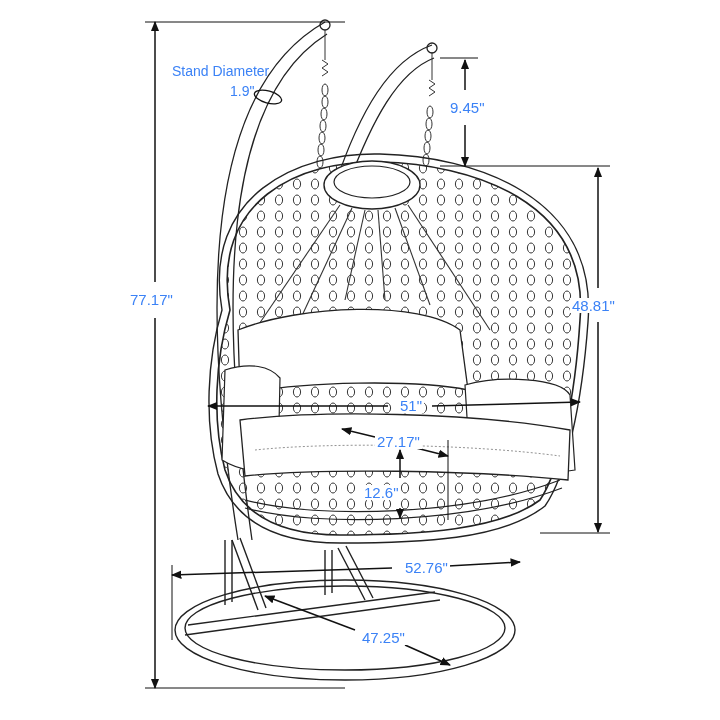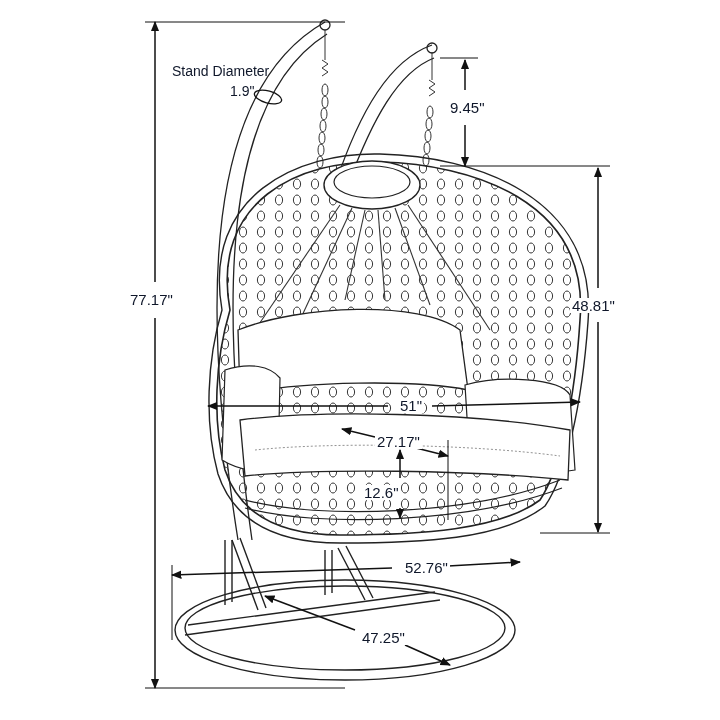--- a/index.html
+++ b/index.html
@@ -1,18 +1,18 @@
 <!DOCTYPE html>
 <html><head>
 <meta charset="utf-8">
 <style>
   html, body { margin:0; padding:0; background:#ffffff; }
   body { width:720px; height:720px; position:relative; overflow:hidden; font-family:"Liberation Sans", sans-serif; }
   svg { position:absolute; left:0; top:0; }
-  .lbl { position:absolute; color:#0f172a; font-family:"Liberation Sans", sans-serif; font-size:15px; white-space:nowrap; line-height:1; background:#fff; padding:0 2px; }
+  .lbl { position:absolute; color:#3b82f6; font-family:"Liberation Sans", sans-serif; font-size:15px; white-space:nowrap; line-height:1; background:#fff; padding:0 2px; }
   .lbl.small { font-size:14px; }
   .lbl.nobg { background:transparent; }
 </style>
 </head>
 <body>
 
 <svg width="720" height="720" viewBox="0 0 720 720">
   <defs>
     <marker id="ah" viewBox="0 0 10 10" refX="9" refY="5" markerWidth="7" markerHeight="7" orient="auto-start-reverse">
       <path d="M0,1 L10,5 L0,9 z" fill="#111"></path>

